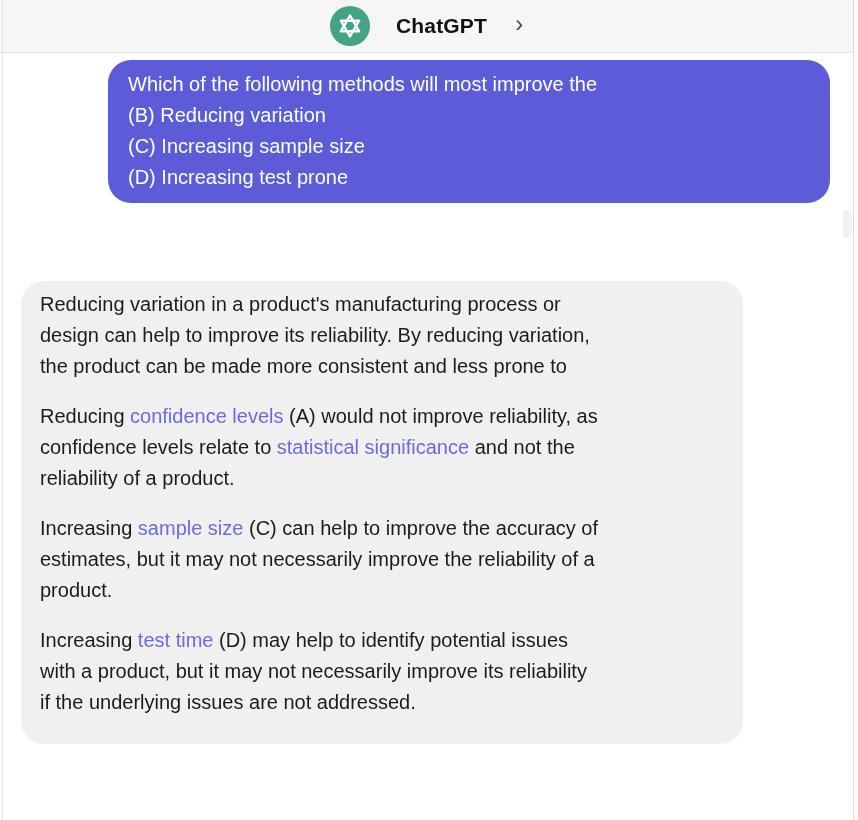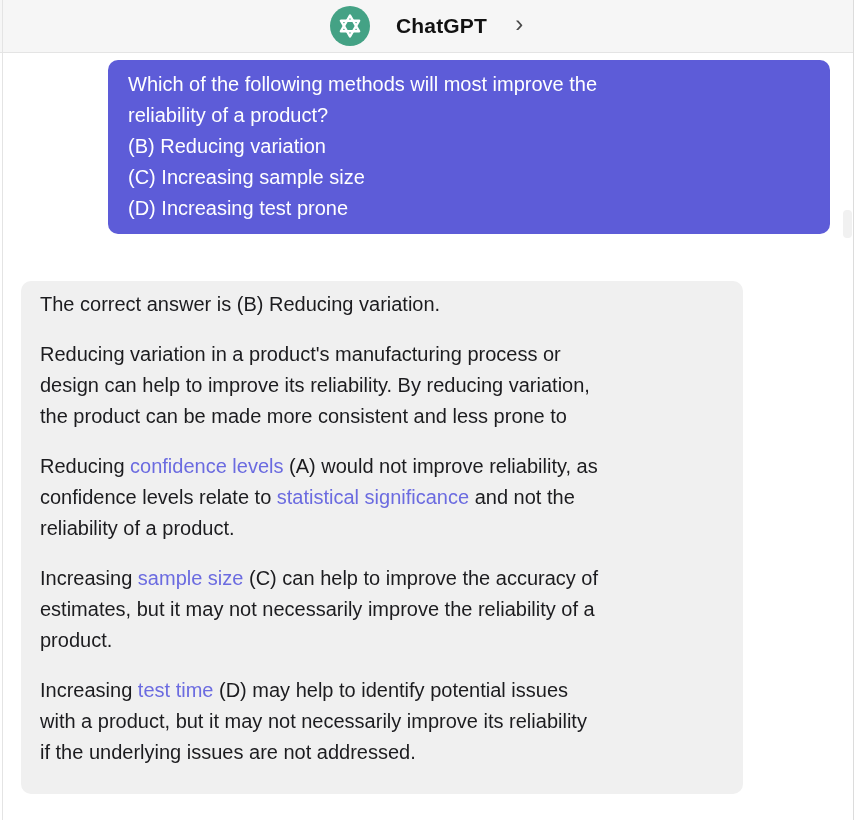--- a/index.html
+++ b/index.html
@@ -27,21 +27,21 @@
           border-bottom:1px solid var(--border);display:flex;align-items:center;justify-content:center;}
   .model-switcher{display:flex;align-items:center;gap:26px;cursor:pointer;}
   .logo-circle{width:40px;height:40px;border-radius:50%;background:var(--logo-green);
                display:flex;align-items:center;justify-content:center;}
   .app-title{font-size:21px;font-weight:700;color:#121212;letter-spacing:0.2px;}
   .chevron{font-size:24px;color:#4a4a4a;line-height:1;margin-left:2px;transform:translateY(-2px);}
 
   
   .chat{position:absolute;left:0;top:54px;width:853px;height:766px;background:#fff;}
 
-  .bubble{font-size:20px;line-height:31px;border-radius:10px;}
+  .bubble{font-size:20px;line-height:31px;border-radius:23px;}
   .user-bubble{position:absolute;left:108px;top:6px;width:722px;
                background:var(--user-bubble);color:#ffffff;padding:9px 20px 10px 20px;}
   .assistant-bubble{position:absolute;left:21px;top:227px;width:722px;
                     background:var(--assistant-bubble);color:var(--text);padding:8px 20px 14px 19px;}
   .paragraph{margin-bottom:19px;}
   .paragraph:last-child{margin-bottom:12px;}
   .msg-line{white-space:pre;}
   .inline-link{color:var(--link);cursor:pointer;}
 </style>
 </head>
@@ -62,32 +62,28 @@
       <span class="app-title">ChatGPT</span>
       <span class="chevron">›</span>
     </div>
   </div>
 
   <div class="chat">
 
     <div class="bubble user-bubble">
       <div>
           <div class="msg-line">Which of the following methods will most improve the</div>
-          <div class="msg-line">reliability of a product?</div>
           <div class="msg-line">(B) Reducing variation</div>
           <div class="msg-line">(C) Increasing sample size</div>
           <div class="msg-line">(D) Increasing test prone</div>
         </div>
     </div>
 
     <div class="bubble assistant-bubble">
       <div>
-          <div class="paragraph">
-            <div class="msg-line"><span>The correct answer is (B) Reducing variation.</span></div>
-          </div>
           <div class="paragraph">
             <div class="msg-line"><span>Reducing variation in a product's manufacturing process or</span></div>
             <div class="msg-line"><span>design can help to improve its reliability. By reducing variation,</span></div>
             <div class="msg-line"><span>the product can be made more consistent and less prone to</span></div>
           </div>
           <div class="paragraph">
             <div class="msg-line"><span>Reducing </span><span class="inline-link">confidence levels</span><span> (A) would not improve reliability, as</span></div>
             <div class="msg-line"><span>confidence levels relate to </span><span class="inline-link">statistical significance</span><span> and not the</span></div>
             <div class="msg-line"><span>reliability of a product.</span></div>
           </div>

